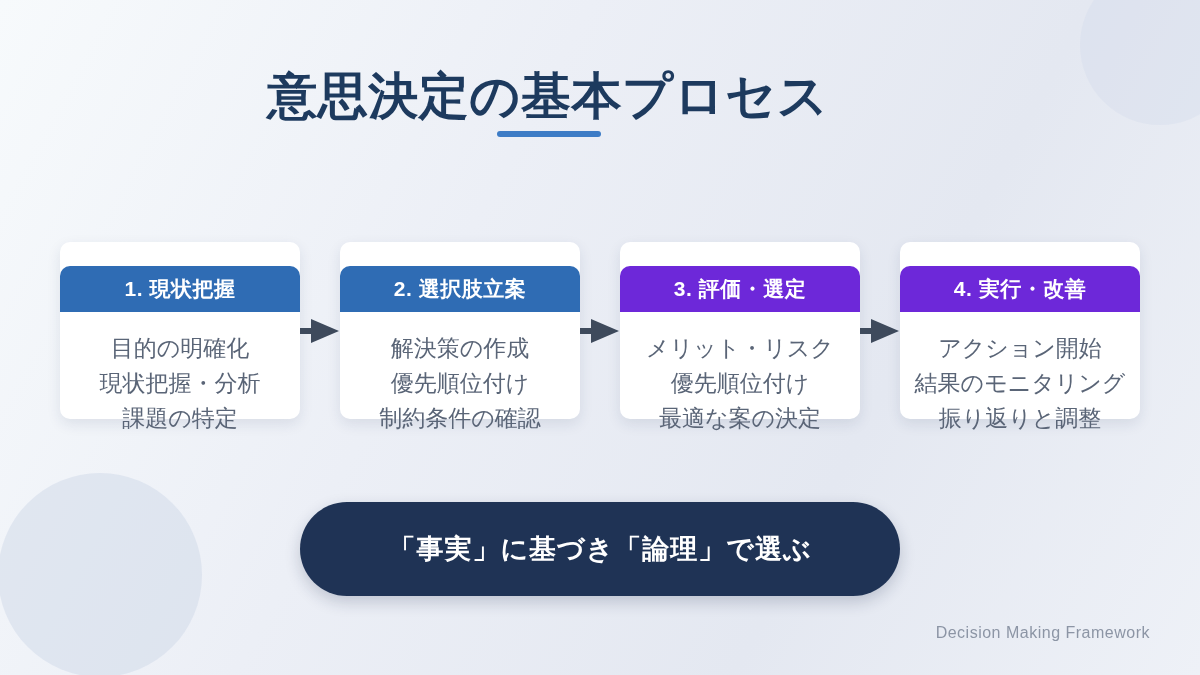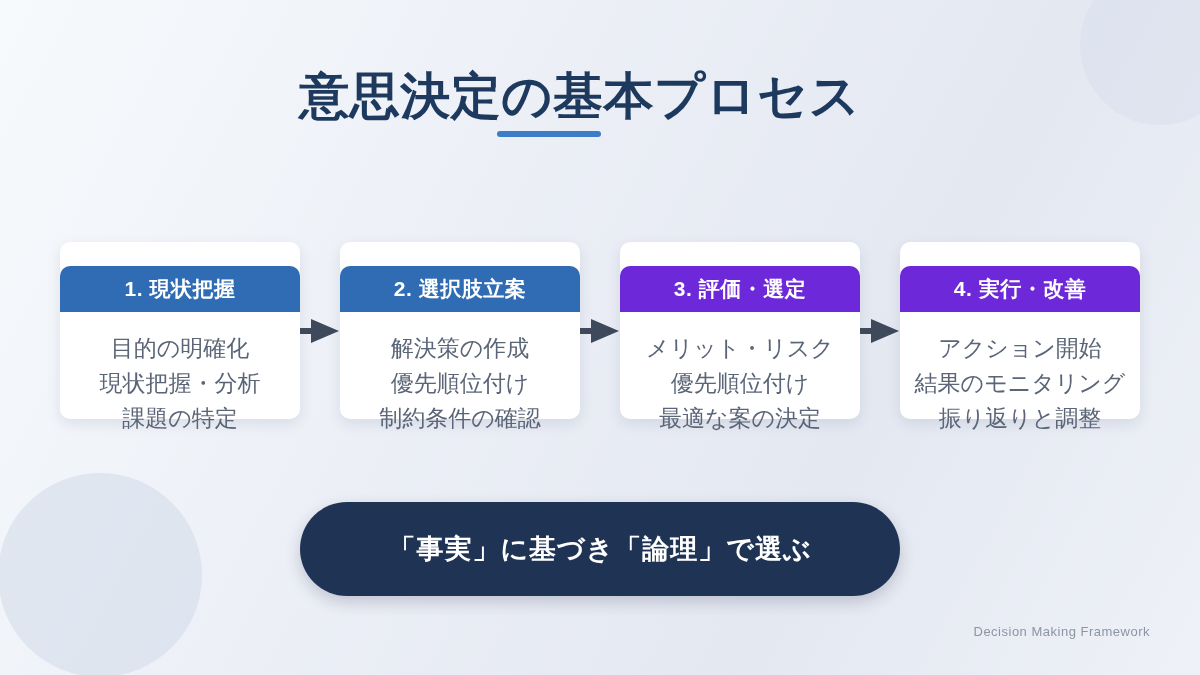--- a/index.html
+++ b/index.html
@@ -6,21 +6,21 @@
   .slide{
     position:relative;width:1200px;height:675px;overflow:hidden;
     font-family:"Liberation Sans","DejaVu Sans",sans-serif;
     background:linear-gradient(118deg,#f7fafc 0%,#eceff6 38%,#e4e8f1 70%,#eef1f7 100%);
   }
   .deco-circle{position:absolute;border-radius:50%;}
   .circle-bl{left:-2px;top:473px;width:204px;height:204px;background:rgba(210,218,234,0.55);}
   .circle-tr{left:1080px;top:-35px;width:160px;height:160px;background:rgba(210,218,234,0.35);}
   .title{
     position:absolute;top:63px;left:0;width:1096px;text-align:center;
-    font-size:50px;font-weight:900;color:#1d3a5e;letter-spacing:0.5px;white-space:nowrap;margin-left:32px;
+    font-size:50px;font-weight:900;color:#1d3a5e;letter-spacing:0.5px;white-space:nowrap;
   }
   .title-underline{
     position:absolute;top:131px;left:497px;width:104px;height:6px;
     border-radius:3px;background:#3d7cc6;
   }
   .cards{position:absolute;left:60px;top:242px;width:1080px;display:flex;align-items:stretch;}
   .card{
     width:240px;height:177px;background:#ffffff;border-radius:10px;
     box-shadow:0 5px 14px rgba(30,50,90,0.10);flex:0 0 auto;
   }
@@ -37,21 +37,21 @@
     color:#5a6577;white-space:nowrap;
   }
   .arrow-wrap{width:40px;display:flex;align-items:center;justify-content:center;flex:0 0 auto;}
   .pill{
     position:absolute;left:300px;top:502px;width:600px;height:94px;border-radius:47px;
     background:#1f3355;display:flex;align-items:center;justify-content:center;
     color:#ffffff;font-size:27px;font-weight:bold;letter-spacing:1px;white-space:nowrap;
     box-shadow:0 6px 16px rgba(20,35,70,0.20);
   }
   .footer{
-    position:absolute;top:624px;right:50px;font-size:13px;color:#8c95a5;
+    position:absolute;top:624px;right:50px;font-size:16px;color:#8c95a5;
     letter-spacing:0.5px;white-space:nowrap;
   }
 </style>
 </head>
 <body>
 
 <div class="slide">
 
   <div class="deco-circle circle-bl"></div>
   <div class="deco-circle circle-tr"></div>

